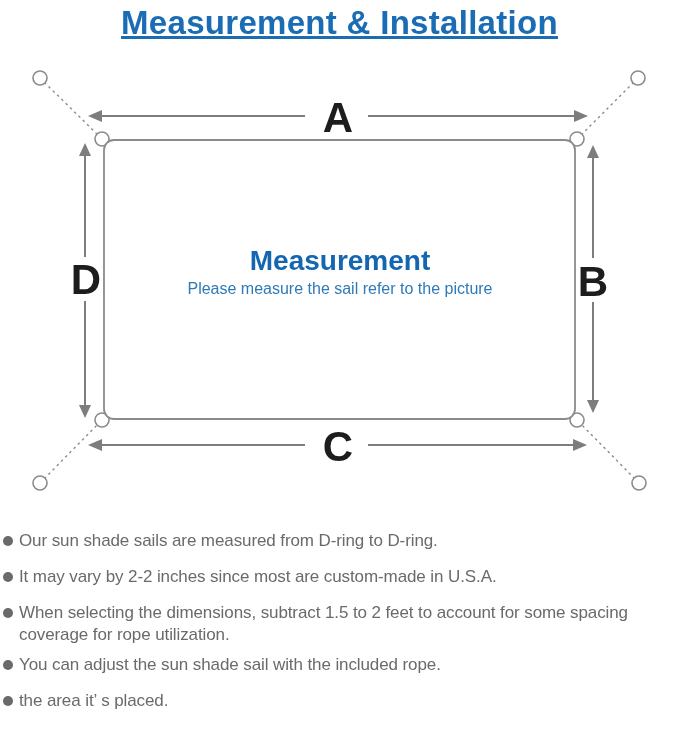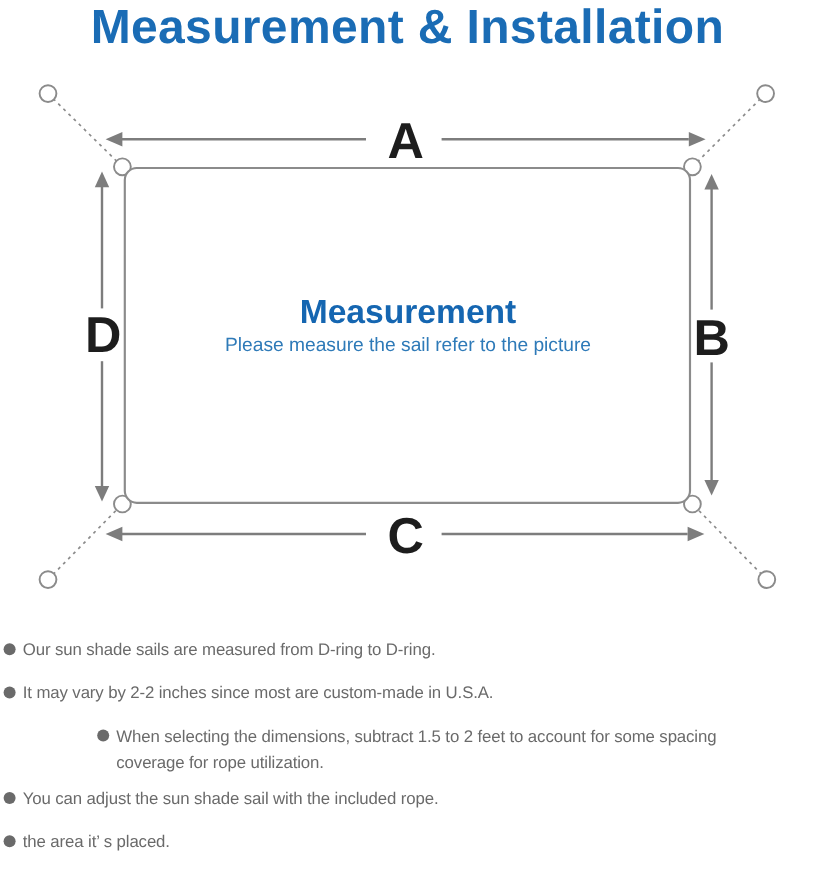--- a/index.html
+++ b/index.html
@@ -2,22 +2,22 @@
 <html style="--title-blue: #1a6cb5; --heading-blue: #1566b1; --subtitle-blue: #2e7ab8; --label-black: #1d1d1d; --line-gray: #7d7d7d; --outline-gray: #8b8b8b; --note-text-gray: #6a6a6a;"><head>
 <meta charset="utf-8">
 <style>
   html,body { margin:0; padding:0; background:#fff; }
   .page {
     position:relative; width:679px; height:739px; background:#fff;
     font-family:"Liberation Sans", sans-serif; overflow:hidden;
   }
   .title {
     position:absolute; top:0; left:0; width:100%; height:46px; line-height:46px;
-    text-align:center; font-size:40px; font-weight:bold;
-    color:var(--title-blue); letter-spacing:0.3px;
+    text-align:center; font-size:33px; font-weight:bold;
+    color:var(--title-blue); letter-spacing:0.3px;text-decoration:underline;
   }
   svg.diagram { position:absolute; top:55px; left:0; }
   .anchor-dash { stroke:var(--outline-gray); stroke-width:1.4; stroke-dasharray:2.5 3.5; fill:none; }
   .node { fill:#fff; stroke:var(--outline-gray); stroke-width:1.6; }
   .sail { fill:#fff; stroke:var(--outline-gray); stroke-width:1.8; }
   .arrow-line { stroke:var(--line-gray); stroke-width:2; }
   .arrow-head { fill:var(--line-gray); stroke:none; }
   .dim-label {
     font-family:"Liberation Sans", sans-serif; font-size:42px; font-weight:bold;
     fill:var(--label-black); text-anchor:middle;
@@ -25,27 +25,27 @@
   .center-title {
     font-family:"Liberation Sans", sans-serif; font-size:28px; font-weight:bold;
     fill:var(--heading-blue); text-anchor:middle;
   }
   .center-sub {
     font-family:"Liberation Sans", sans-serif; font-size:16px;
     fill:var(--subtitle-blue); text-anchor:middle;
   }
   .notes { position:absolute; top:530px; left:3px; right:4px; margin:0; padding:0; list-style:none; }
   .note { display:flex; margin-bottom:14px; }
-  .note:nth-child(3) { margin-bottom:8px;justify-content:center; }
+  .note:nth-child(3) { margin-bottom:8px; }
   .note:nth-child(4) { margin-bottom:14px; }
   .dot {
     flex:0 0 auto; width:10px; height:10px; border-radius:50%;
     background:var(--note-text-gray); margin:6px 6px 0 0;
   }
-  .note-text { font-size:14px; line-height:22px; color:var(--note-text-gray); letter-spacing:-0.1px; }
+  .note-text { font-size:17px; line-height:22px; color:var(--note-text-gray); letter-spacing:-0.1px; }
 </style>
 </head>
 <body>
 
 <div class="page">
 
   <div class="title">Measurement &amp; Installation</div>
 
   <svg class="diagram" width="679" height="460" viewBox="0 0 679 460" xmlns="http://www.w3.org/2000/svg">
 

